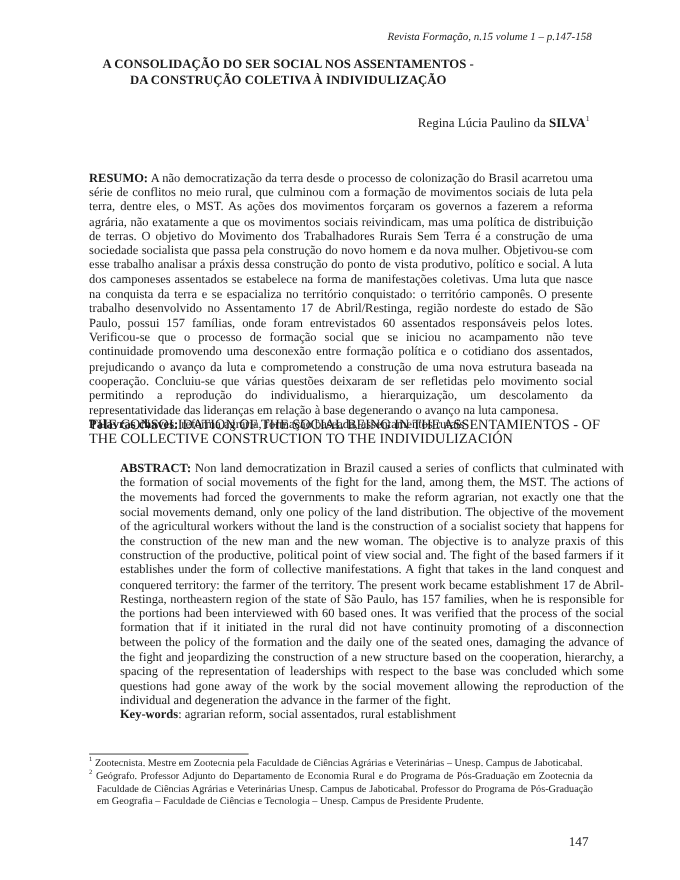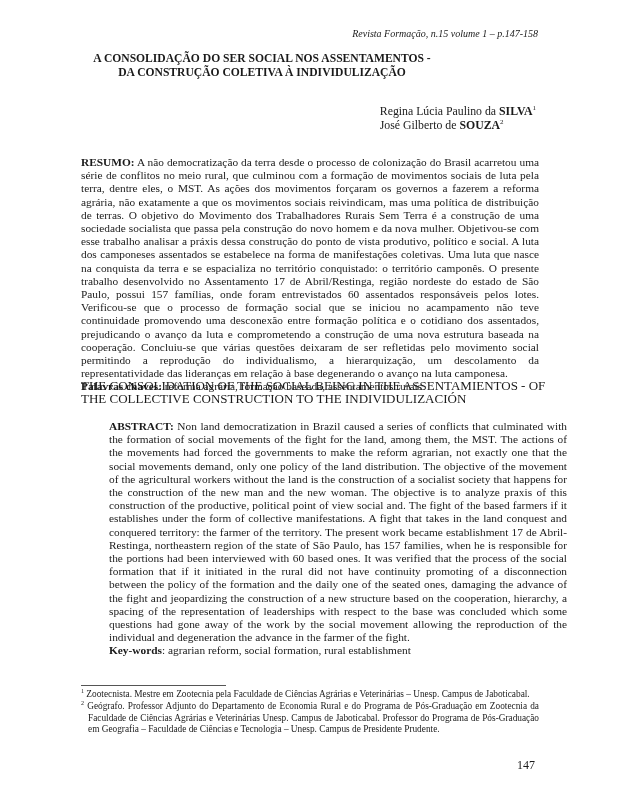--- a/index.html
+++ b/index.html
@@ -29,33 +29,32 @@
 
 <div class="abs running-head">Revista Formação, n.15 volume 1 – p.147-158</div>
 
 <div class="abs title">
   <div>A CONSOLIDAÇÃO DO SER SOCIAL NOS ASSENTAMENTOS -</div>
   <div>DA CONSTRUÇÃO COLETIVA À INDIVIDULIZAÇÃO</div>
 </div>
 
 <div class="abs authors">
   <div><span>Regina Lúcia Paulino da </span><b>SILVA</b><sup>1</sup></div>
-  <div><span>José Gilberto de </span><b>SOUZA</b><sup>2</sup></div>
 </div>
 
 <div class="abs block resumo">
   <p><b>RESUMO:</b><span> A não democratização da terra desde o processo de colonização do Brasil acarretou uma série de conflitos no meio rural, que culminou com a formação de movimentos sociais de luta pela terra, dentre eles, o MST. As ações dos movimentos forçaram os governos a fazerem a reforma agrária, não exatamente a que os movimentos sociais reivindicam, mas uma política de distribuição de terras. O objetivo do Movimento dos Trabalhadores Rurais Sem Terra é a construção de uma sociedade socialista que passa pela construção do novo homem e da nova mulher. Objetivou-se com esse trabalho analisar a práxis dessa construção do ponto de vista produtivo, político e social. A luta dos camponeses assentados se estabelece na forma de manifestações coletivas. Uma luta que nasce na conquista da terra e se espacializa no território conquistado: o território camponês. O presente trabalho desenvolvido no Assentamento 17 de Abril/Restinga, região nordeste do estado de São Paulo, possui 157 famílias, onde foram entrevistados 60 assentados responsáveis pelos lotes. Verificou-se que o processo de formação social que se iniciou no acampamento não teve continuidade promovendo uma desconexão entre formação política e o cotidiano dos assentados, prejudicando o avanço da luta e comprometendo a construção de uma nova estrutura baseada na cooperação. Concluiu-se que várias questões deixaram de ser refletidas pelo movimento social permitindo a reprodução do individualismo, a hierarquização, um descolamento da representatividade das lideranças em relação à base degenerando o avanço na luta camponesa.</span></p>
   <p><b>Palavras chaves:</b><span> reforma agrária, formação baseada, assentamentos rurais</span></p>
 </div>
 
 <div class="abs en-title">THE CONSOLIDATION OF THE SOCIAL BEING IN THE ASSENTAMIENTOS - OF THE COLLECTIVE CONSTRUCTION TO THE INDIVIDULIZACIÓN</div>
 
 <div class="abs block abstract">
   <p><b>ABSTRACT:</b><span> Non land democratization in Brazil caused a series of conflicts that culminated with the formation of social movements of the fight for the land, among them, the MST. The actions of the movements had forced the governments to make the reform agrarian, not exactly one that the social movements demand, only one policy of the land distribution. The objective of the movement of the agricultural workers without the land is the construction of a socialist society that happens for the construction of the new man and the new woman. The objective is to analyze praxis of this construction of the productive, political point of view social and. The fight of the based farmers if it establishes under the form of collective manifestations. A fight that takes in the land conquest and conquered territory: the farmer of the territory. The present work became establishment 17 de Abril-Restinga, northeastern region of the state of São Paulo, has 157 families, when he is responsible for the portions had been interviewed with 60 based ones. It was verified that the process of the social formation that if it initiated in the rural did not have continuity promoting of a disconnection between the policy of the formation and the daily one of the seated ones, damaging the advance of the fight and jeopardizing the construction of a new structure based on the cooperation, hierarchy, a spacing of the representation of leaderships with respect to the base was concluded which some questions had gone away of the work by the social movement allowing the reproduction of the individual and degeneration the advance in the farmer of the fight.</span></p>
-  <p><b>Key-words</b><span>: agrarian reform, social formation, rural establishment</span></p>
+  <p><b>Key-words</b><span>: agrarian reform, social assentados, rural establishment</span></p>
 </div>
 
 <div class="abs fn-rule"></div>
 
 <div class="abs footnotes">
   <p><sup>1</sup><span> Zootecnista. Mestre em Zootecnia pela Faculdade de Ciências Agrárias e Veterinárias – Unesp. Campus de Jaboticabal.</span></p>
   <p><sup>2</sup><span> Geógrafo. Professor Adjunto do Departamento de Economia Rural e do Programa de Pós-Graduação em Zootecnia da Faculdade de Ciências Agrárias e Veterinárias Unesp. Campus de Jaboticabal. Professor do Programa de Pós-Graduação em Geografia – Faculdade de Ciências e Tecnologia – Unesp. Campus de Presidente Prudente.</span></p>
 </div>
 
 <div class="abs page-number">147</div>

